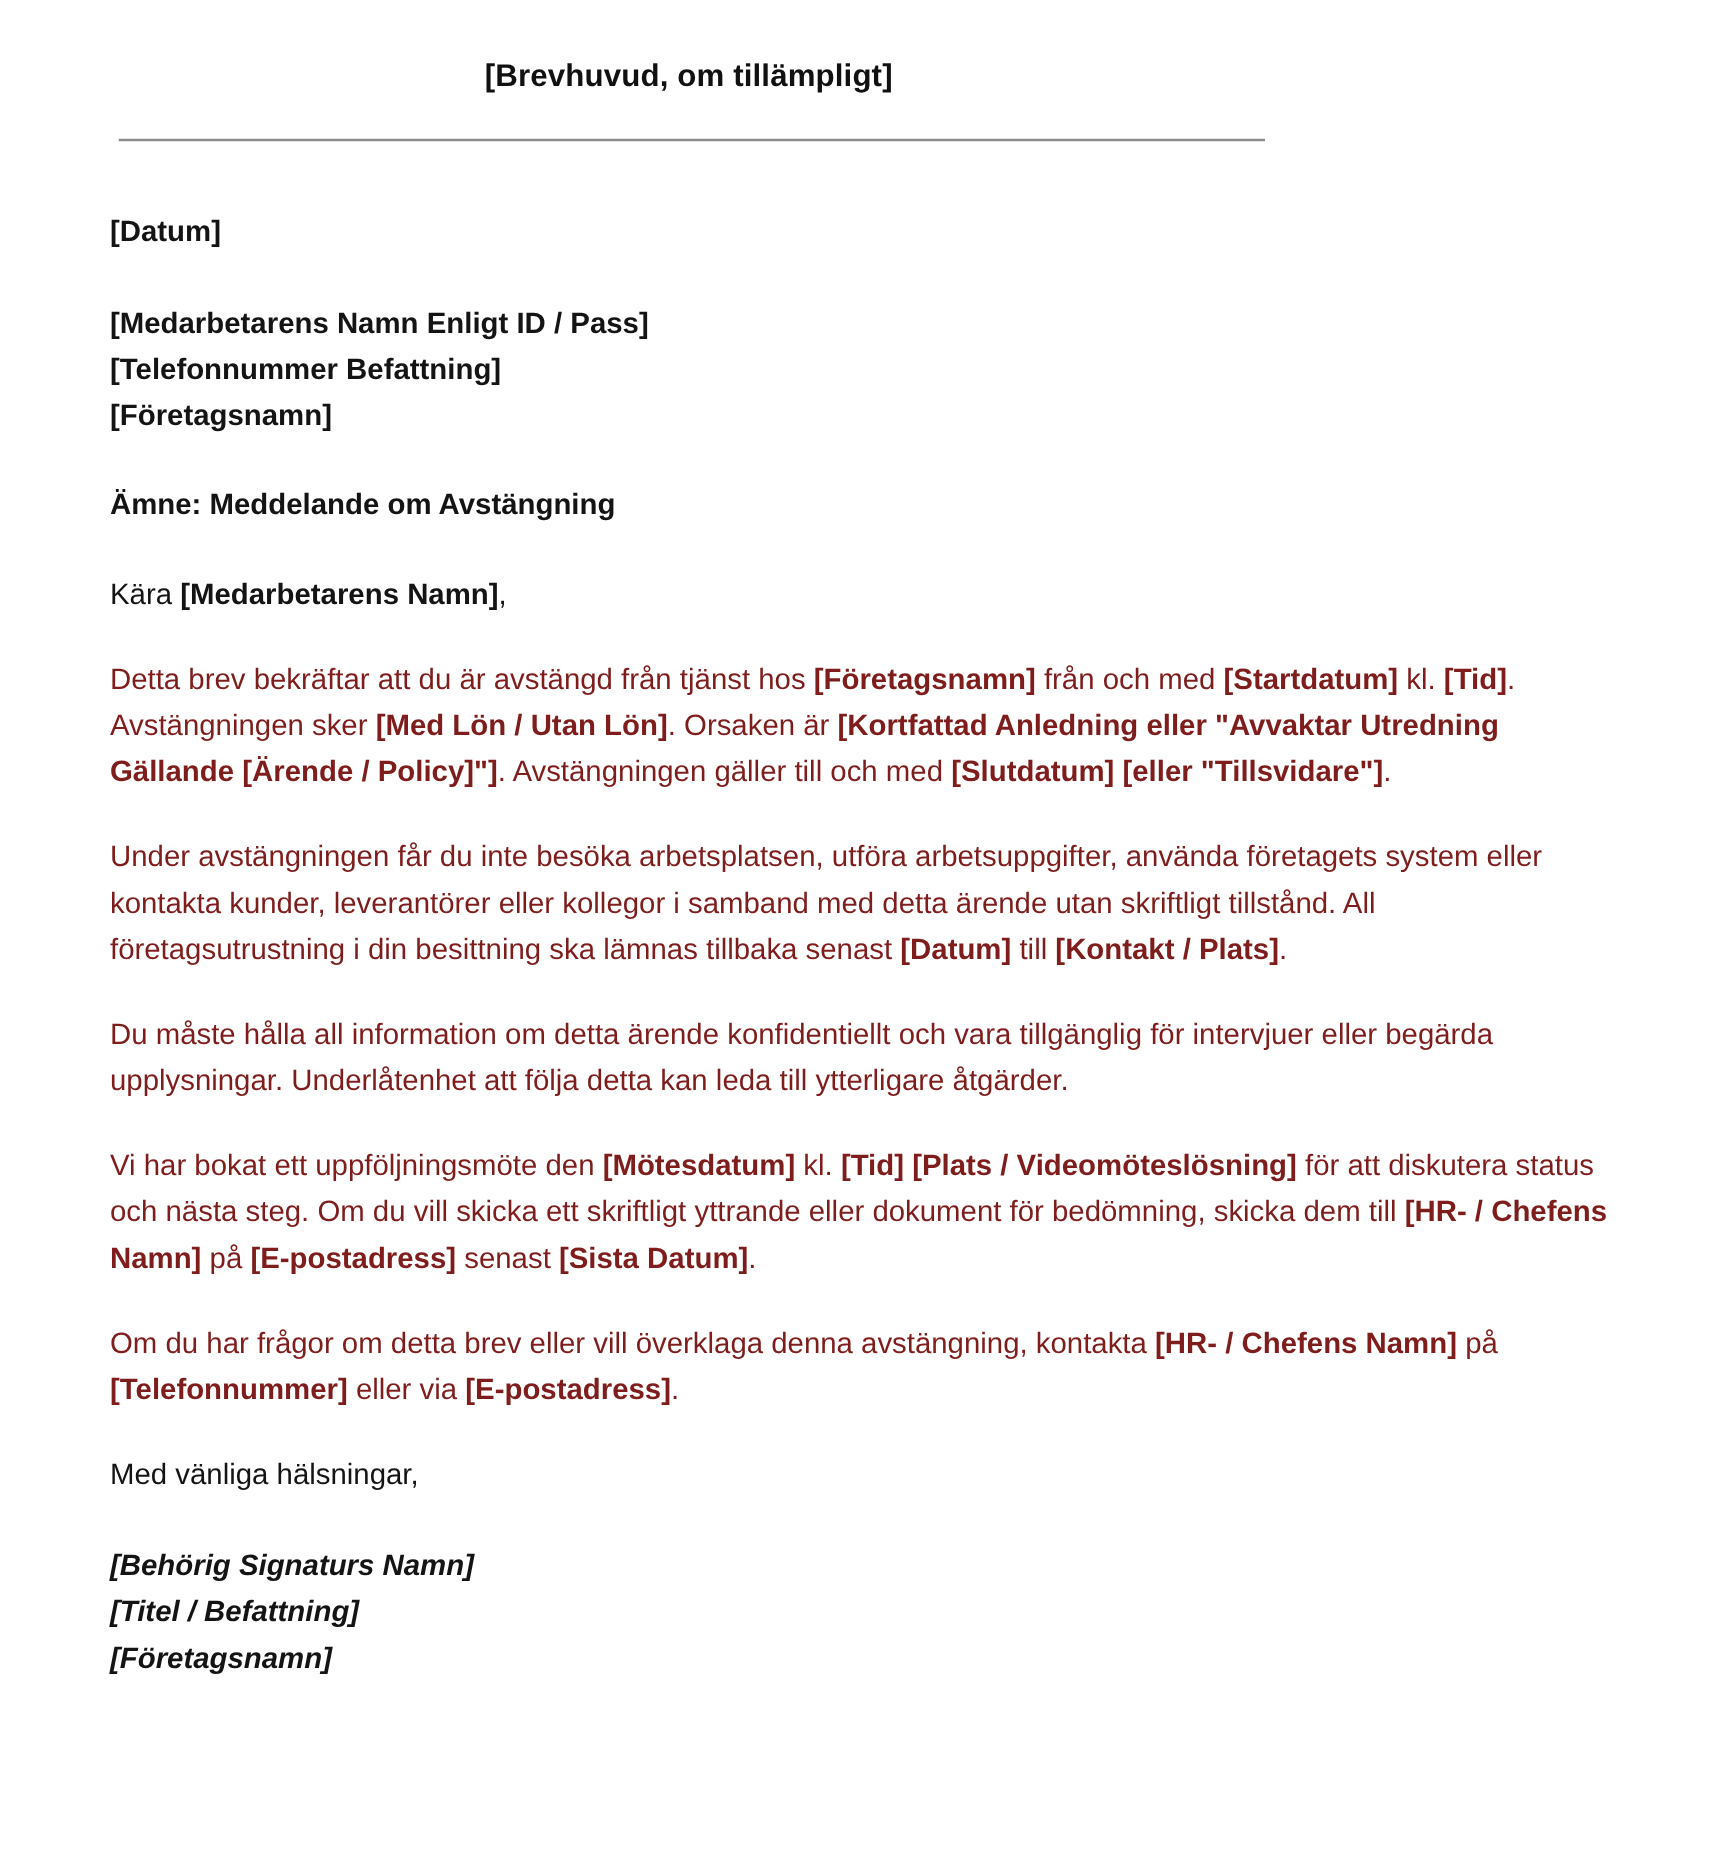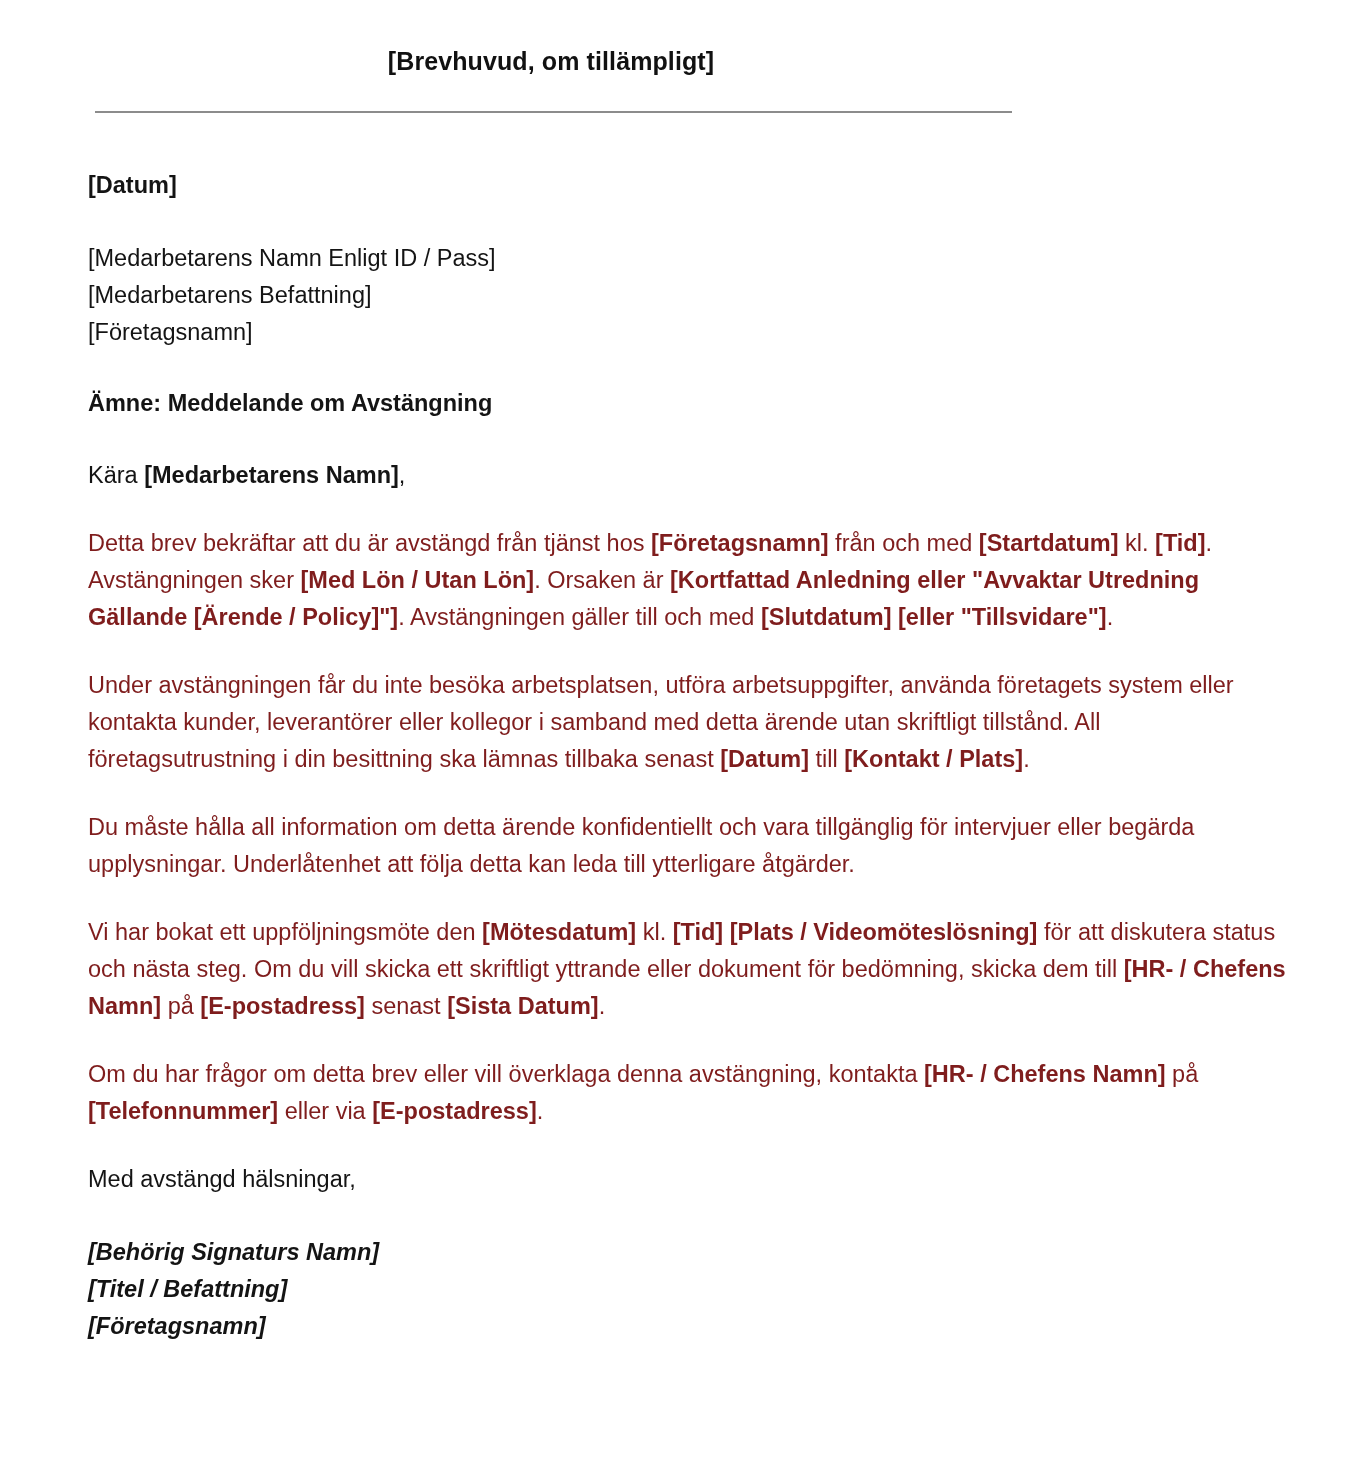--- a/index.html
+++ b/index.html
@@ -43,21 +43,21 @@
     color: #141414;
   }
   .date-line {
     font-weight: bold;
     margin-top: 54px;
   }
   .addr {
     margin-top: 36px;
   }
   .addr div {
-    font-weight: normal;
+    font-weight: bold;
   }
   .subject {
     font-weight: bold;
     margin-top: 34px;
   }
   .greeting {
     margin-top: 35px;
   }
   p.para {
     margin: 0;
@@ -87,39 +87,39 @@
   <div class="letterhead">[Brevhuvud, om tillämpligt]</div>
 
   <hr class="rule">
 
   <div class="body-col">
 
     <div class="blk date-line">[Datum]</div>
 
     <div class="blk addr">
       <div>[Medarbetarens Namn Enligt ID / Pass]</div>
-      <div>[Medarbetarens Befattning]</div>
+      <div>[Telefonnummer Befattning]</div>
       <div>[Företagsnamn]</div>
     </div>
 
     <div class="blk subject">Ämne: Meddelande om Avstängning</div>
 
     <div class="blk greeting">
       <span>Kära </span><b>[Medarbetarens Namn]</b><span>,</span>
     </div>
 
     <div id="paragraphs-host">
         <p class="para"><span>Detta brev bekräftar att du är avstängd från tjänst hos </span><b>[Företagsnamn]</b><span> från och med </span><b>[Startdatum]</b><span> kl. </span><b>[Tid]</b><span>. Avstängningen sker </span><b>[Med Lön / Utan Lön]</b><span>. Orsaken är </span><b>[Kortfattad Anledning eller "Avvaktar Utredning Gällande [Ärende / Policy]"]</b><span>. Avstängningen gäller till och med </span><b>[Slutdatum] [eller "Tillsvidare"]</b><span>.</span></p>
         <p class="para"><span>Under avstängningen får du inte besöka arbetsplatsen, utföra arbetsuppgifter, använda företagets system eller kontakta kunder, leverantörer eller kollegor i samband med detta ärende utan skriftligt tillstånd. All företagsutrustning i din besittning ska lämnas tillbaka senast </span><b>[Datum]</b><span> till </span><b>[Kontakt / Plats]</b><span>.</span></p>
         <p class="para"><span>Du måste hålla all information om detta ärende konfidentiellt och vara tillgänglig för intervjuer eller begärda upplysningar. Underlåtenhet att följa detta kan leda till ytterligare åtgärder.</span></p>
         <p class="para"><span>Vi har bokat ett uppföljningsmöte den </span><b>[Mötesdatum]</b><span> kl. </span><b>[Tid] [Plats / Videomöteslösning]</b><span> för att diskutera status och nästa steg. Om du vill skicka ett skriftligt yttrande eller dokument för bedömning, skicka dem till </span><b>[HR- / Chefens Namn]</b><span> på </span><b>[E-postadress]</b><span> senast </span><b>[Sista Datum]</b><span>.</span></p>
         <p class="para"><span>Om du har frågor om detta brev eller vill överklaga denna avstängning, kontakta </span><b>[HR- / Chefens Namn]</b><span> på </span><b>[Telefonnummer]</b><span> eller via </span><b>[E-postadress]</b><span>.</span></p>
       </div>
 
-    <div class="blk closing">Med avstängd hälsningar,</div>
+    <div class="blk closing">Med vänliga hälsningar,</div>
 
     <div class="blk signature">
       <div>[Behörig Signaturs Namn]</div>
       <div>[Titel / Befattning]</div>
       <div>[Företagsnamn]</div>
     </div>
 
   </div>
 </div>
 

